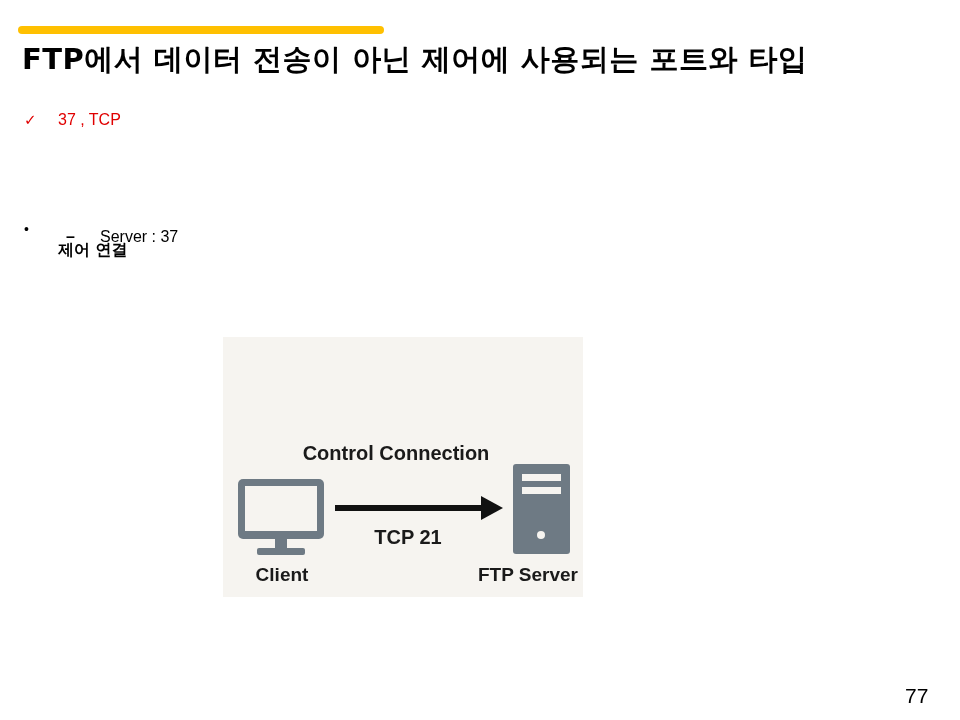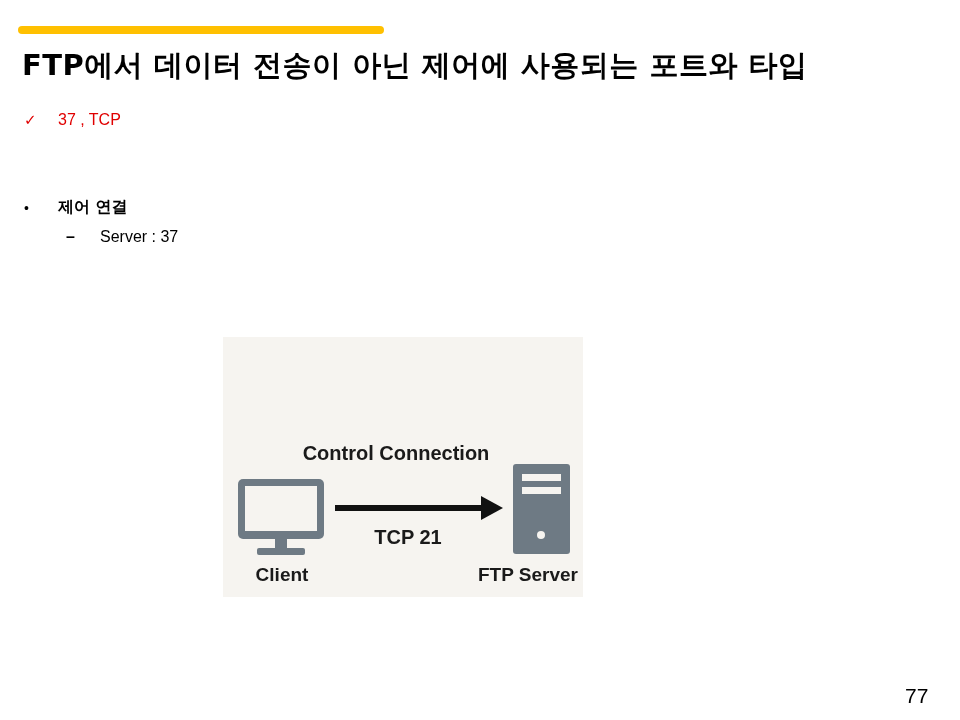--- a/index.html
+++ b/index.html
@@ -7,35 +7,35 @@
     width: 960px; height: 720px; position: relative; overflow: hidden;
     background: #ffffff;
     font-family: "Liberation Sans", "DejaVu Sans", sans-serif;
     color: #000;
   }
   .accent-bar {
     position: absolute; left: 18px; top: 26px; width: 366px; height: 8px;
     background: #FFC000; border-radius: 4px;
   }
   .title {
-    position: absolute; left: 22px; top: 46px;
+    position: absolute; left: 22px; top: 40px;
     font-size: 29px; font-weight: bold; letter-spacing: 0.5px;
     font-family: "DejaVu Sans", sans-serif; white-space: nowrap;
   }
   .answer {
     position: absolute; left: 24px; top: 111px;
     color: #E00000; font-size: 16px; display: flex; align-items: center;
   }
   .answer .check { width: 34px; font-size: 15px; }
   .bullet {
     position: absolute; left: 24px; top: 197px; font-size: 16px;
     display: flex; align-items: center;
   }
   .bullet .dot { width: 34px; font-size: 14px; }
-  .bullet .text { font-weight: bold; font-family: "DejaVu Sans", sans-serif; }
+  .bullet .text { font-weight: bold; font-family: "DejaVu Sans", sans-serif; margin-top: 43px; }
   .sub {
     position: absolute; left: 66px; top: 228px; font-size: 16px;
     display: flex; align-items: center;
   }
   .sub .dash { width: 34px; font-weight: bold; }
   .diagram {
     position: absolute; left: 223px; top: 337px; width: 360px; height: 260px;
     background: #F6F4F0;
   }
   .diagram svg { display: block; }

